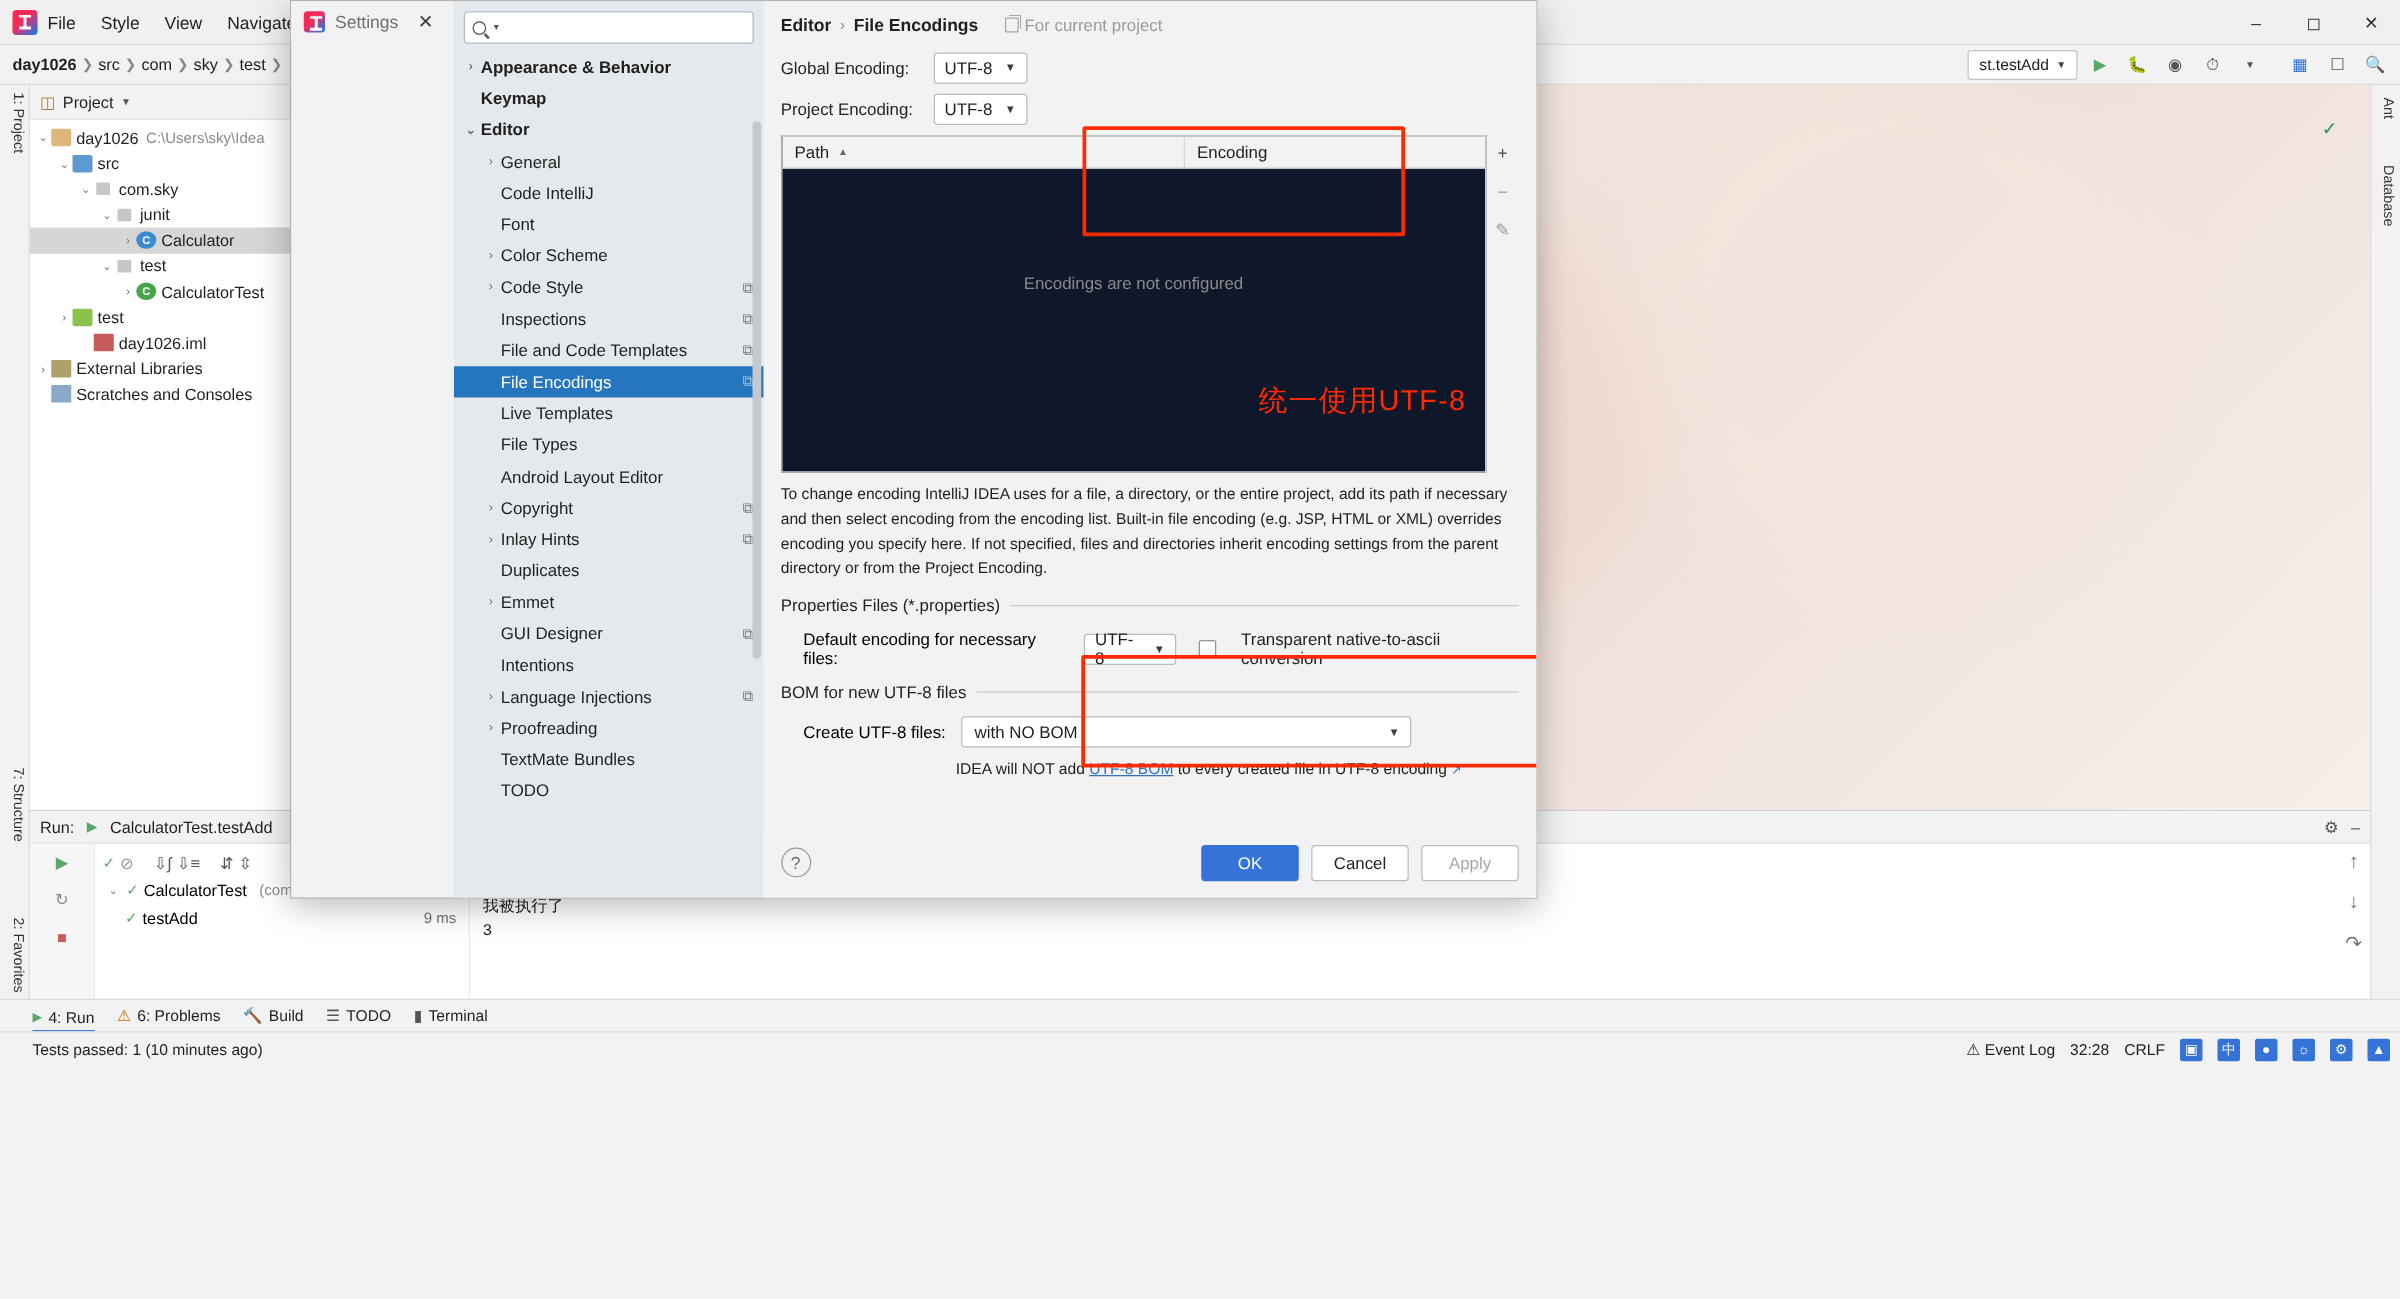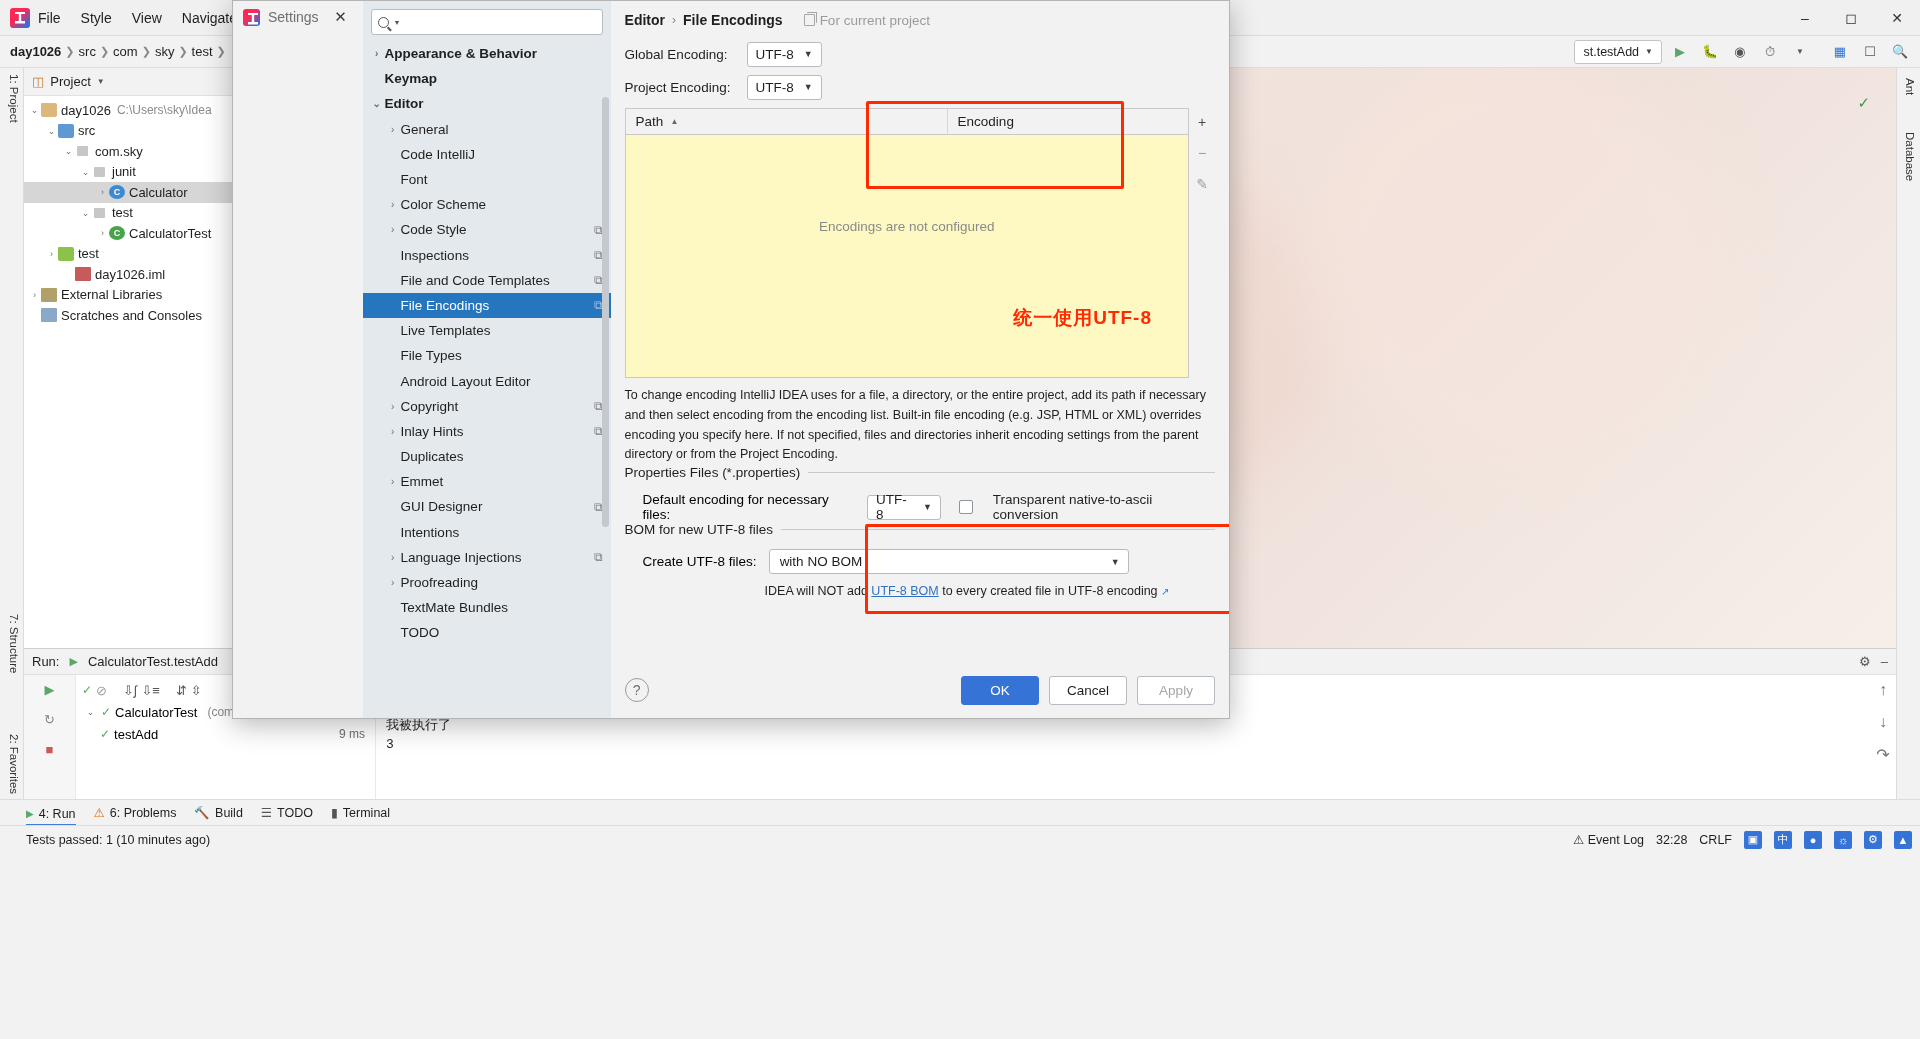--- a/index.html
+++ b/index.html
@@ -210,45 +210,45 @@
   .enc-label { font-size: 13.5px; color: #1f1f1f; width: 122px; }
   .combo {
     height: 25px; border: 1px solid #b6bcc2; border-radius: 3px; background: #fff;
     display: inline-flex; align-items: center; padding: 0 8px; gap: 10px; font-size: 13.5px; color: #1f1f1f;
   }
   .combo .tri { font-size: 9px; color: #3b3b3b; }
   .combo.wide { width: 360px; justify-content: space-between; padding: 0 8px 0 10px; }
 
   .table-area { display: flex; margin-top: 6px; }
   .enc-table {
-    flex: 1; height: 270px; border: 1px solid #c9c9c9; background: #fef9c3; position: relative;
+    flex: 1; height: 270px; border: 1px solid #c9c9c9; background: #0f172a; position: relative;
   }
   .thead { height: 26px; display: flex; background: #f2f2f2; border-bottom: 1px solid #c9c9c9; }
   .th { display: flex; align-items: center; padding-left: 10px; font-size: 13.5px; color: #1f1f1f; gap: 7px; }
   .th.path { width: 322px; border-right: 1px solid #d6d6d6; }
   .th.enc { flex: 1; }
   .sort-tri { font-size: 8px; color: #666; }
   .empty-msg {
     position: absolute; left: 0; right: 0; top: 110px; text-align: center;
     font-size: 13.5px; color: #8a8a8a;
   }
   .cn-note {
-    position: absolute; right: 36px; top: 196px; color: #ff2a00;
-    font-size: 19px; font-weight: bold; letter-spacing: 1px; white-space: nowrap;
+    position: absolute; right: 15px; top: 196px; color: #ff2a00;
+    font-size: 23px; font-weight: normal; letter-spacing: 1px; white-space: nowrap;
   }
   .table-side { width: 26px; display: flex; flex-direction: column; align-items: center; padding-top: 4px; gap: 11px; }
   .side-btn { width: 20px; height: 20px; display: flex; align-items: center; justify-content: center;
               font-size: 14px; color: #4a4a4a; }
 
   .desc {
     margin-top: 8px; font-size: 12.5px; color: #1f1f1f; line-height: 1.58;
     max-width: 702px;
   }
 
-  .group { margin-top: 0; position: relative; }
+  .group { margin-top: 12px; position: relative; }
   .group-title {
     display: flex; align-items: center; gap: 8px; font-size: 13.5px; color: #1f1f1f; white-space: nowrap;
   }
   .group-title .rule { flex: 1; height: 1px; background: #c9c9c9; }
   .group-body { padding: 12px 0 0 18px; display: flex; align-items: center; gap: 12px; }
   .cb {
     width: 14px; height: 14px; border: 1px solid #8e959b; background: #fff; border-radius: 2px; flex: none;
   }
   .cb-label { font-size: 13.5px; color: #1f1f1f; }
   .link { color: #3071c4; text-decoration: underline; }

